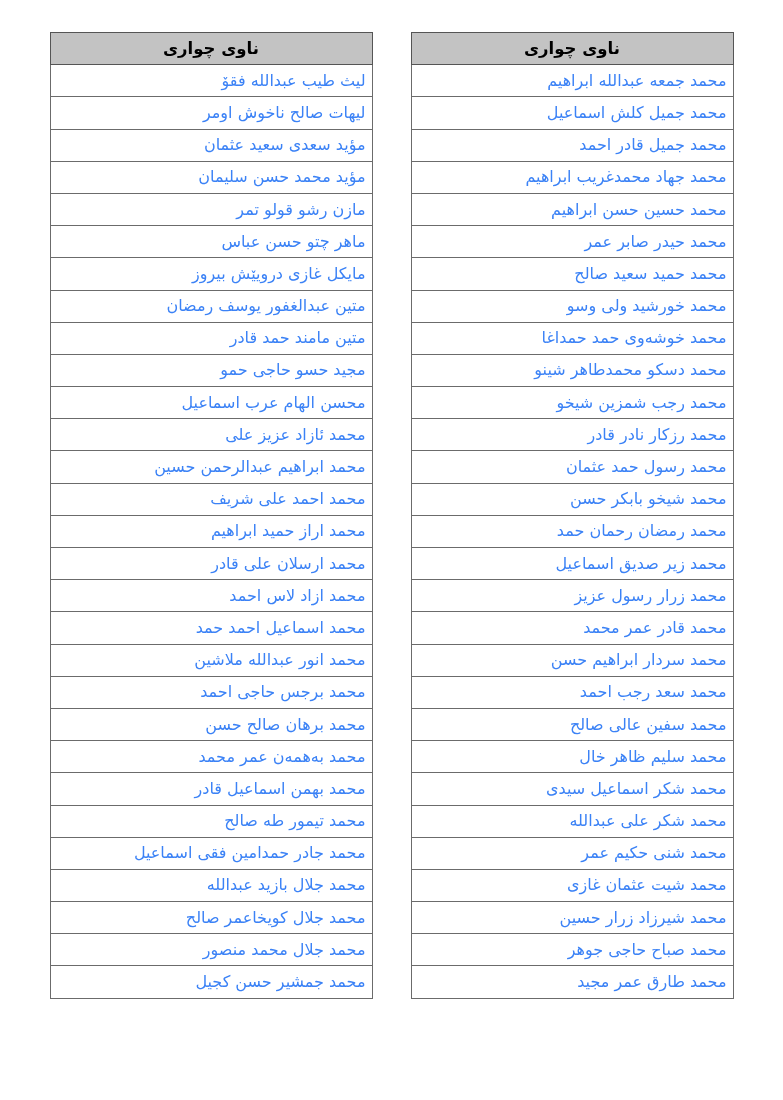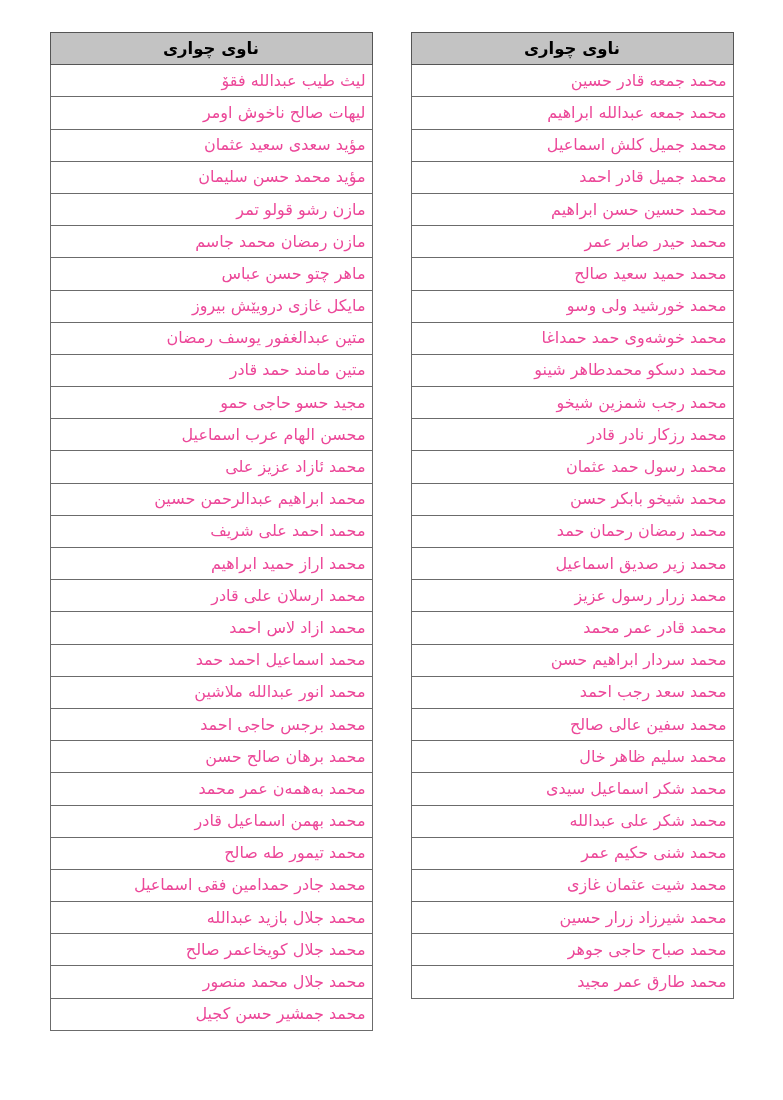--- a/index.html
+++ b/index.html
@@ -57,21 +57,21 @@
     font-weight: bold;
     color: #000000;
     letter-spacing: 0;
   }
 
   table.name-table td {
     background: #ffffff;
     text-align: right;
     font-size: 16px;
     font-weight: normal;
-    color: #ec4899;
+    color: #3b82f6;
   }
 
   .cell-text {
     display: block;
     line-height: 30px;
   }
 </style>
 </head>
 <body>
 
@@ -105,25 +105,20 @@
               <span class="cell-text">مؤید محمد حسن سلیمان</span>
             </td>
           </tr>
           <tr>
             <td>
               <span class="cell-text">مازن رشو قولو تمر</span>
             </td>
           </tr>
           <tr>
             <td>
-              <span class="cell-text">مازن رمضان محمد جاسم</span>
-            </td>
-          </tr>
-          <tr>
-            <td>
               <span class="cell-text">ماهر چتو حسن عباس</span>
             </td>
           </tr>
           <tr>
             <td>
               <span class="cell-text">مایکل غازی درویێش بیروز</span>
             </td>
           </tr>
           <tr>
             <td>
@@ -240,36 +235,36 @@
 
     <table class="name-table">
       <thead>
         <tr>
           <th>ناوی چواری</th>
         </tr>
       </thead>
       <tbody id="tbody-left">
           <tr>
             <td>
-              <span class="cell-text">محمد جمعە قادر حسین</span>
-            </td>
-          </tr>
-          <tr>
-            <td>
               <span class="cell-text">محمد جمعە عبداللە ابراهیم</span>
             </td>
           </tr>
           <tr>
             <td>
               <span class="cell-text">محمد جمیل کلش اسماعیل</span>
             </td>
           </tr>
           <tr>
             <td>
               <span class="cell-text">محمد جمیل قادر احمد</span>
+            </td>
+          </tr>
+          <tr>
+            <td>
+              <span class="cell-text">محمد جهاد محمدغریب ابراهیم</span>
             </td>
           </tr>
           <tr>
             <td>
               <span class="cell-text">محمد حسین حسن ابراهیم</span>
             </td>
           </tr>
           <tr>
             <td>
               <span class="cell-text">محمد حیدر صابر عمر</span>

